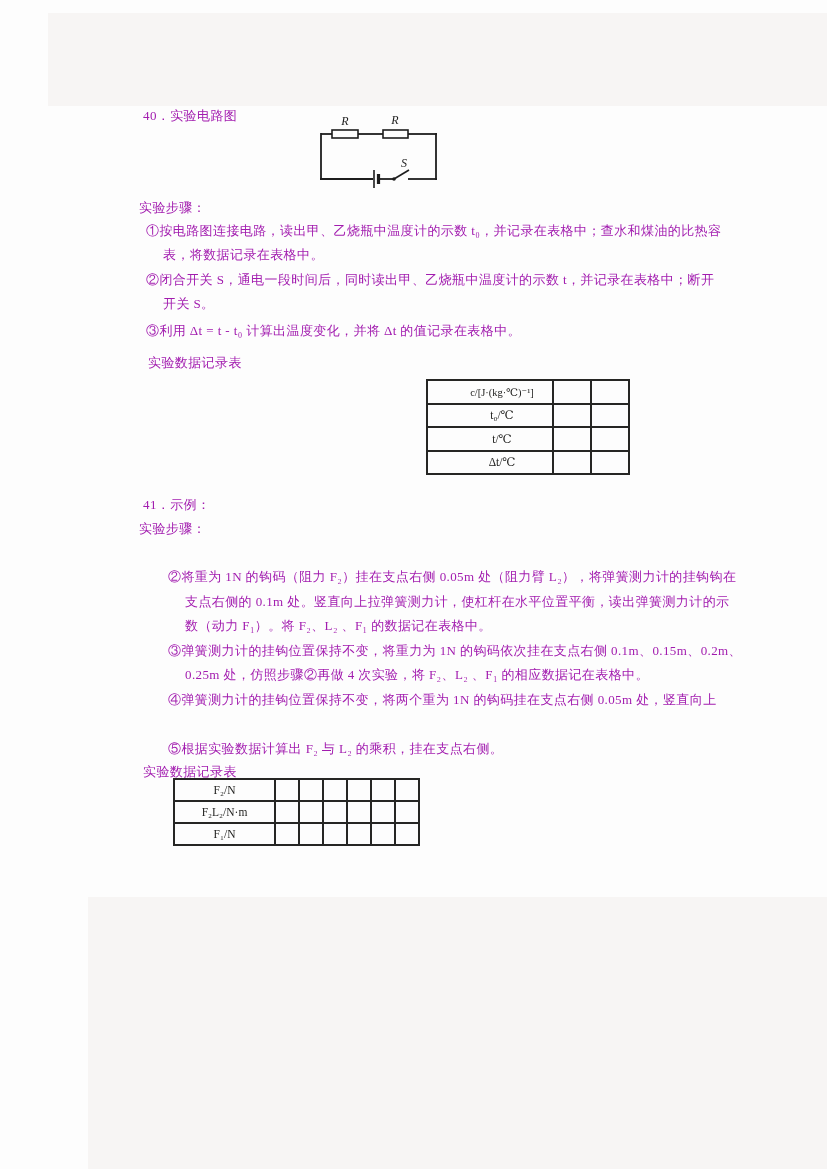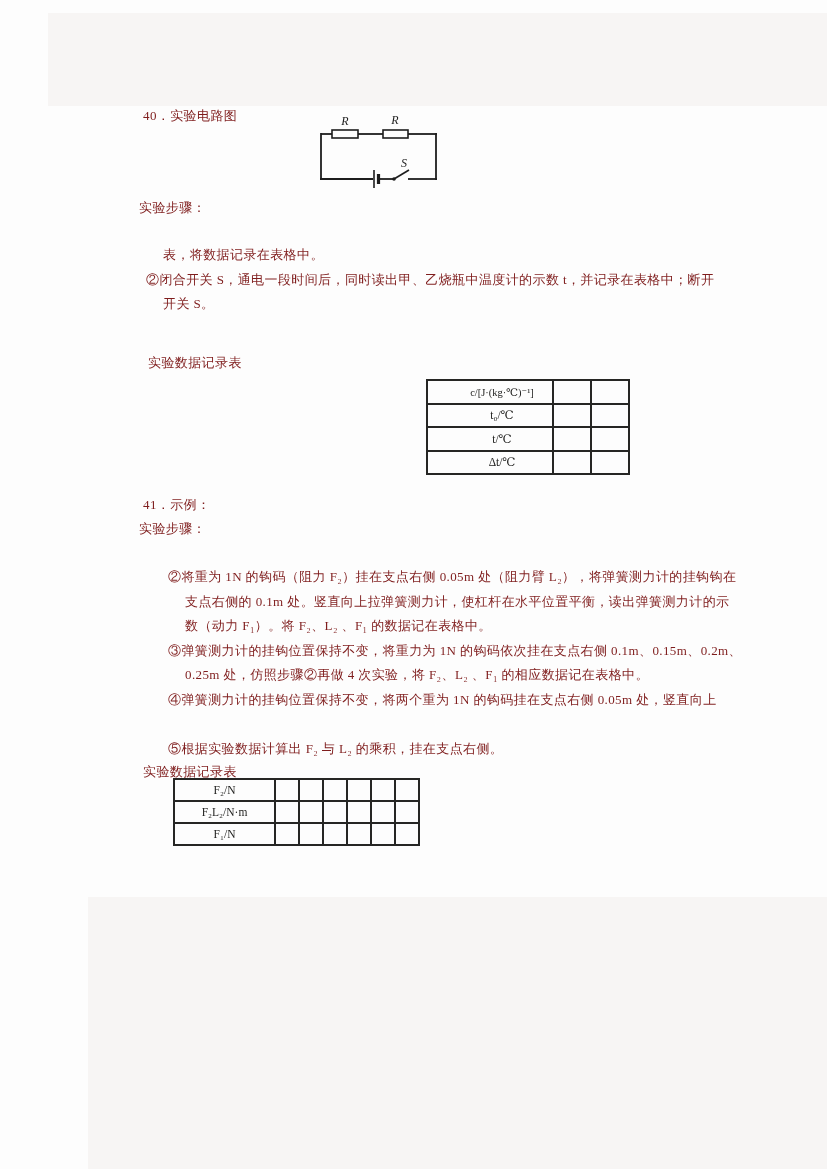--- a/index.html
+++ b/index.html
@@ -17,21 +17,21 @@
   .scan-block{
     position:absolute;
     background:#f7f5f4;
   }
   .scan-block.top{left:48px;top:13px;width:779px;height:93px;}
   .scan-block.bottom{left:88px;top:897px;width:739px;height:272px;}
   .txt{
     position:absolute;
     font-size:13px;
     line-height:17px;
-    color:#7f1d1d;
+    color:#a21caf;
     letter-spacing:0.4px;
     white-space:nowrap;
   }
   .circuit{
     position:absolute;left:300px;top:104px;width:150px;height:90px;
   }
   .circuit line, .circuit rect, .circuit path{
     stroke:#1d1d1d;fill:none;
   }
   .circuit .lbl{
@@ -93,23 +93,25 @@
 
     <circle cx="94" cy="75" r="1.8" fill="#1d1d1d" stroke="none"></circle>
     <line x1="94" y1="75" x2="109" y2="66" stroke-width="1.6"></line>
 
     <text class="lbl" x="45" y="21" text-anchor="middle">R</text>
     <text class="lbl" x="95" y="20" text-anchor="middle">R</text>
     <text class="lbl" x="104" y="63" text-anchor="middle" font-size="11">S</text>
   </svg>
 
   <div class="txt" style="left:139px;top:199px">实验步骤：</div>
+  <div class="txt" style="left:146px;top:222px">①按电路图连接电路，读出甲、乙烧瓶中温度计的示数 t₀，并记录在表格中；查水和煤油的比热容</div>
   <div class="txt" style="left:163px;top:246px">表，将数据记录在表格中。</div>
   <div class="txt" style="left:146px;top:271px">②闭合开关 S，通电一段时间后，同时读出甲、乙烧瓶中温度计的示数 t，并记录在表格中；断开</div>
   <div class="txt" style="left:163px;top:295px">开关 S。</div>
+  <div class="txt" style="left:146px;top:322px">③利用 Δt = t - t₀ 计算出温度变化，并将 Δt 的值记录在表格中。</div>
   <div class="txt" style="left:148px;top:354px">实验数据记录表</div>
 
   <table class="datatable t40">
     <tbody>
         <tr>
       <td class="lbl" style="font-size:10.5px">c/[J·(kg·℃)⁻¹]</td>
       <td class="cell"></td>
       <td class="cell"></td>
     </tr>
     <tr>

